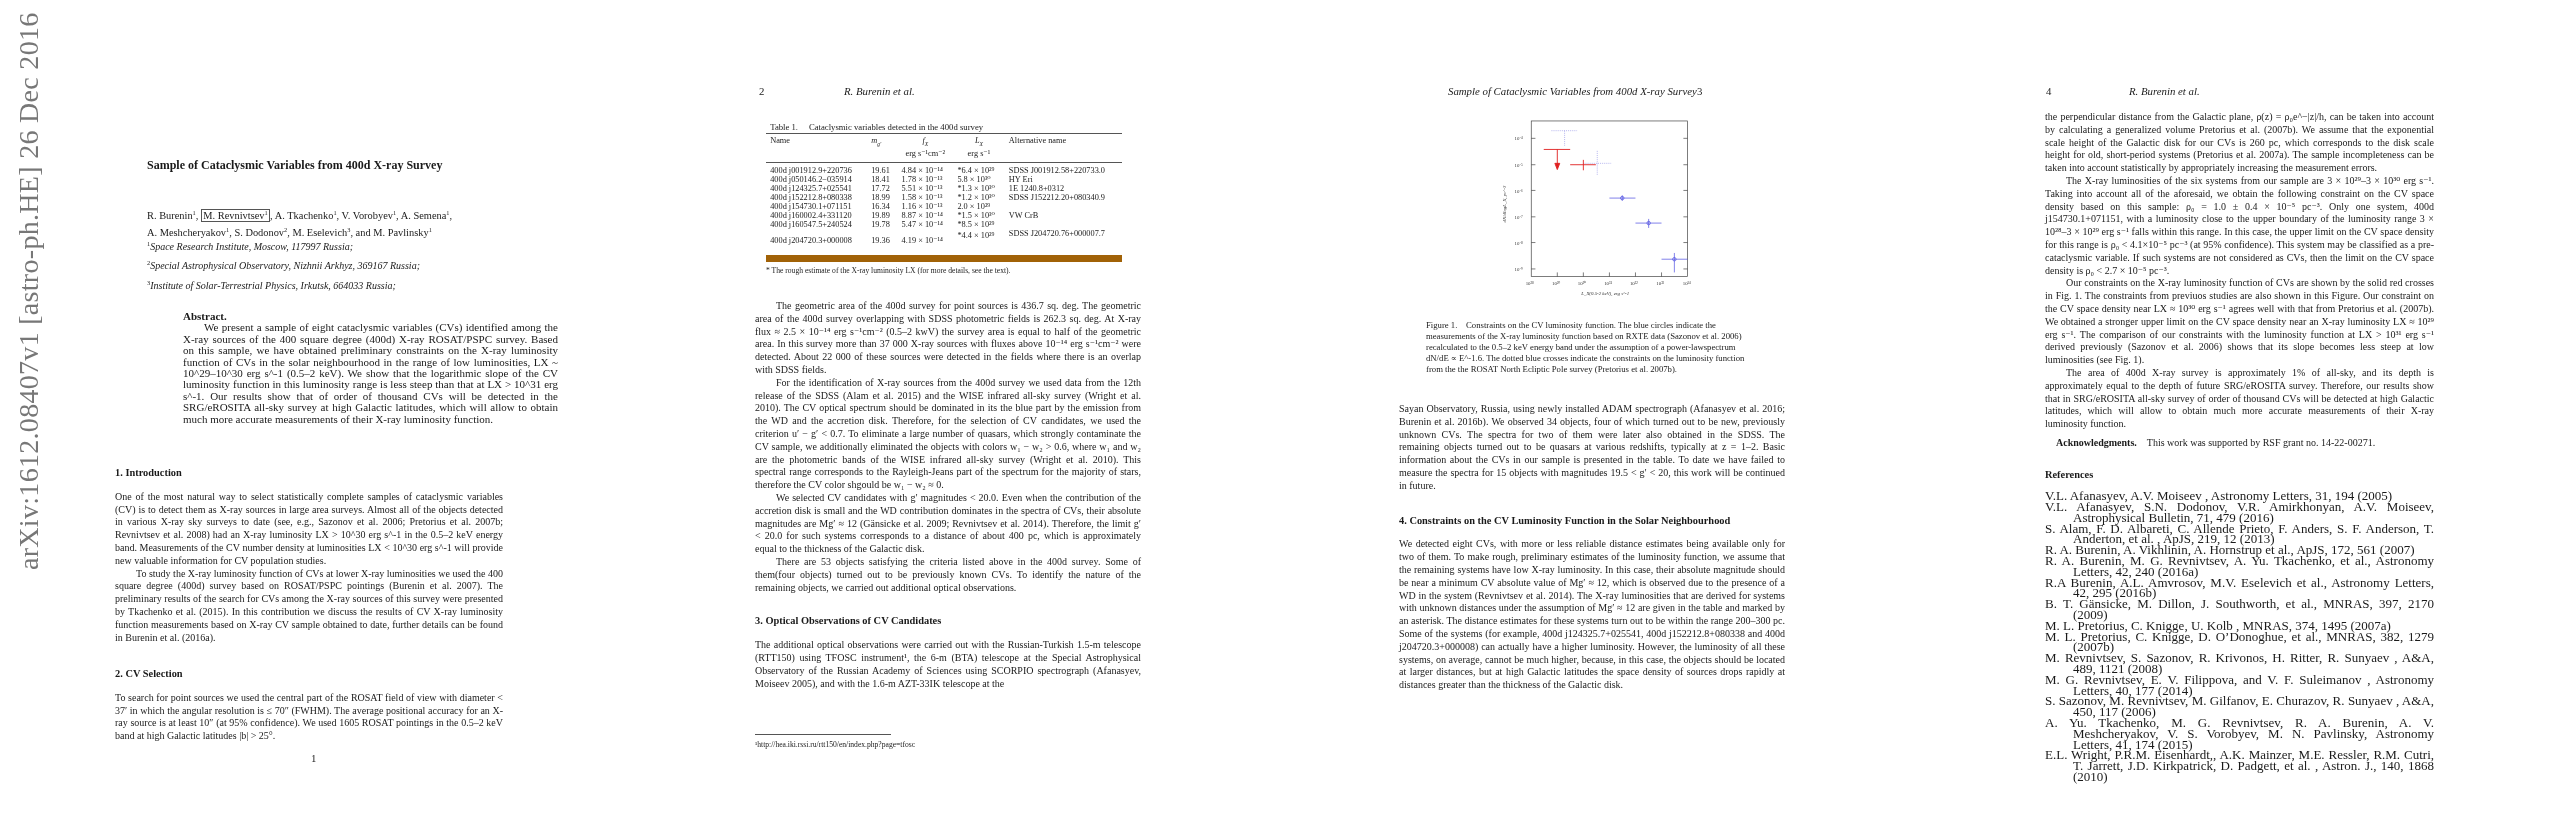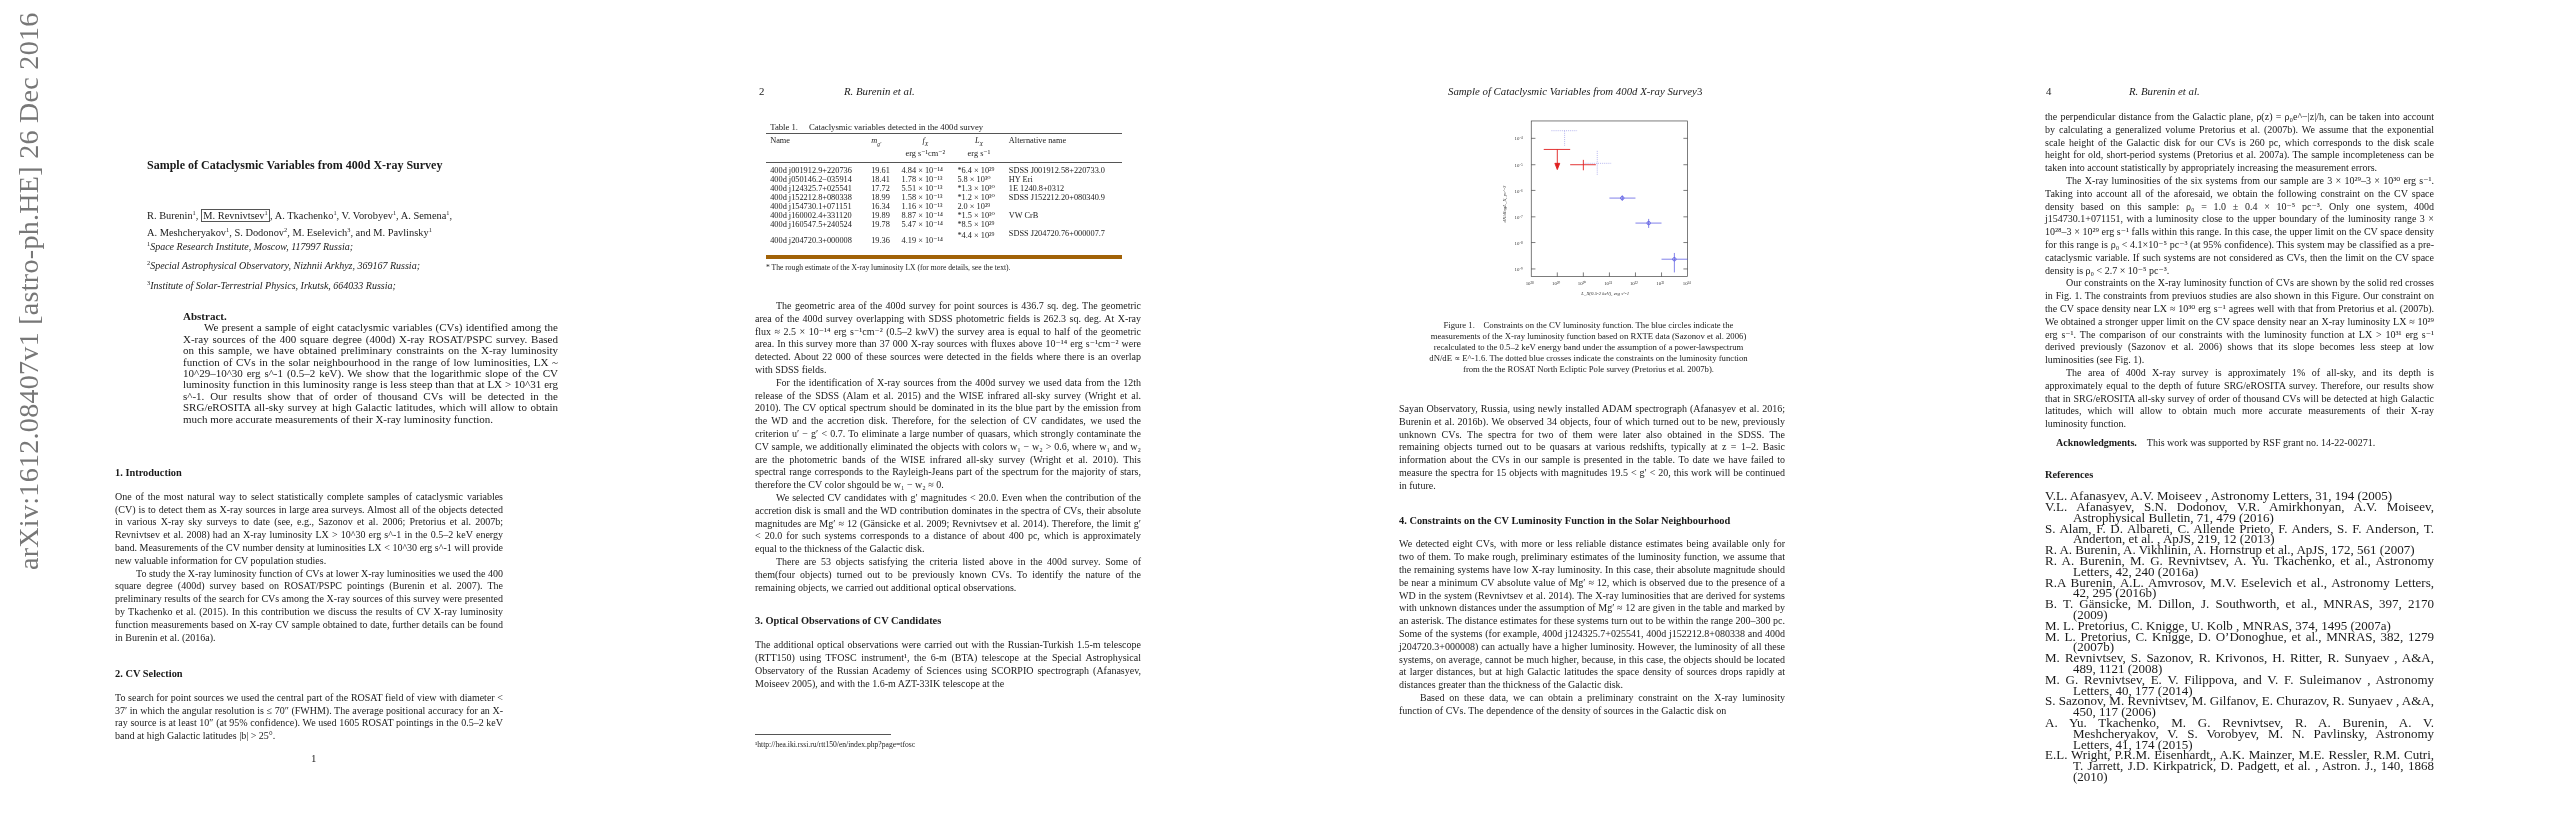--- a/index.html
+++ b/index.html
@@ -67,21 +67,21 @@
 </div>
 
 <div class="page p2">
   <div class="pnum" style="left:115px;top:85px">2</div>
   <div class="running" style="left:200px;top:85px">R. Burenin et al.</div>
 
   <div style="position:absolute;left:122px;top:122px;width:361px;">
     <div style="font-size:8.7px;margin-left:4.2px;margin-bottom:1.4px;">
       <span>Table 1.</span>&nbsp;&nbsp;&nbsp;&nbsp;&nbsp;<span>Cataclysmic variables detected in the 400d survey</span>
     </div>
-    <table class="cv" style="border-top:1px solid #555;border-bottom:4px solid #a16207;">
+    <table class="cv" style="border-top:1px solid #555;border-bottom:7px solid #a16207;">
       <thead>
         <tr style="border-bottom:0.7px solid #555;">
           <th>Name</th>
           <th><i>m</i><sub style="font-size:5.6px"><i>g′</i></sub></th>
           <th style="text-align:center"><i>f</i><sub style="font-size:5.6px"><i>X</i></sub><br><span>erg s⁻¹cm⁻²</span></th>
           <th style="text-align:center"><i>L</i><sub style="font-size:5.6px"><i>X</i></sub><br><span>erg s⁻¹</span></th>
           <th>Alternative name</th>
         </tr>
       </thead>
       <tbody>
@@ -226,31 +226,30 @@
         <circle cx="235" cy="125" r="2.5"></circle>
       <line x1="254" y1="161" x2="291.5" y2="161"></line>
         <line x1="273" y1="155" x2="273" y2="168"></line>
         <circle cx="273" cy="161" r="2.5"></circle>
       <line x1="291.5" y1="213" x2="329" y2="213"></line>
         <line x1="310" y1="204" x2="310" y2="232"></line>
         <circle cx="310" cy="213" r="2.5"></circle>
     </g>
   </svg>
 
-  <div class="caption" style="position:absolute;left:138px;top:320px;width:325px;text-align:center;">
+  <div class="caption" style="position:absolute;left:138px;top:320px;width:325px;">
     <span>Figure 1.</span>&nbsp;&nbsp;&nbsp;&nbsp;<span>Constraints on the CV luminosity function. The blue circles indicate the measurements of the X-ray luminosity function based on RXTE data (Sazonov et al. 2006) recalculated to the 0.5–2 keV energy band under the assumption of a power-lawspectrum dN/dE ∝ E^-1.6. The dotted blue crosses indicate the constraints on the luminosity function from the the ROSAT North Ecliptic Pole survey (Pretorius et al. 2007b).</span>
   </div>
 
   <div class="col" style="left:111px;top:403px;width:386px;">
     <p>Sayan Observatory, Russia, using newly installed ADAM spectrograph (Afanasyev et al. 2016; Burenin et al. 2016b). We observed 34 objects, four of which turned out to be new, previously unknown CVs. The spectra for two of them were later also obtained in the SDSS. The remaining objects turned out to be quasars at various redshifts, typically at z = 1–2. Basic information about the CVs in our sample is presented in the table. To date we have failed to measure the spectra for 15 objects with magnitudes 19.5 &lt; g′ &lt; 20, this work will be continued in future.</p>
     <div style="height:22px"></div>
     <div class="sec">4.   Constraints on the CV Luminosity Function in the Solar Neighbourhood</div>
     <div style="height:11px"></div>
     <p>We detected eight CVs, with more or less reliable distance estimates being available only for two of them. To make rough, preliminary estimates of the luminosity function, we assume that the remaining systems have low X-ray luminosity. In this case, their absolute magnitude should be near a minimum CV absolute value of Mg′ ≈ 12, which is observed due to the presence of a WD in the system (Revnivtsev et al. 2014). The X-ray luminosities that are derived for systems with unknown distances under the assumption of Mg′ ≈ 12 are given in the table and marked by an asterisk. The distance estimates for these systems turn out to be within the range 200–300 pc. Some of the systems (for example, 400d j124325.7+025541, 400d j152212.8+080338 and 400d j204720.3+000008) can actually have a higher luminosity. However, the luminosity of all these systems, on average, cannot be much higher, because, in this case, the objects should be located at larger distances, but at high Galactic latitudes the space density of sources drops rapidly at distances greater than the thickness of the Galactic disk.</p>
-    <p class="indent">Based on these data, we can obtain a preliminary constraint on the X-ray luminosity function of CVs. The dependence of the density of sources in the Galactic disk on</p>
   </div>
 </div>
 
 <div class="page p4">
   <div class="pnum" style="left:114px;top:85px">4</div>
   <div class="running" style="left:197px;top:85px">R. Burenin et al.</div>
 
   <div class="col" style="left:113px;top:111px;width:389px;">
     <p>the perpendicular distance from the Galactic plane, ρ(z) = ρ₀e^−|z|/h, can be taken into account by calculating a generalized volume Pretorius et al. (2007b). We assume that the exponential scale height of the Galactic disk for our CVs is 260 pc, which corresponds to the disk scale height for old, short-period systems (Pretorius et al. 2007a). The sample incompleteness can be taken into account statistically by appropriately increasing the measurement errors.</p>
     <p class="indent">The X-ray luminosities of the six systems from our sample are 3 × 10²⁹–3 × 10³⁰ erg s⁻¹. Taking into account all of the aforesaid, we obtain the following constraint on the CV space density based on this sample: ρ₀ = 1.0 ± 0.4 × 10⁻⁵ pc⁻³. Only one system, 400d j154730.1+071151, with a luminosity close to the upper boundary of the luminosity range 3 × 10²⁸–3 × 10²⁹ erg s⁻¹ falls within this range. In this case, the upper limit on the CV space density for this range is ρ₀ &lt; 4.1×10⁻⁵ pc⁻³ (at 95% confidence). This system may be classified as a pre-cataclysmic variable. If such systems are not considered as CVs, then the limit on the CV space density is ρ₀ &lt; 2.7 × 10⁻⁵ pc⁻³.</p>

